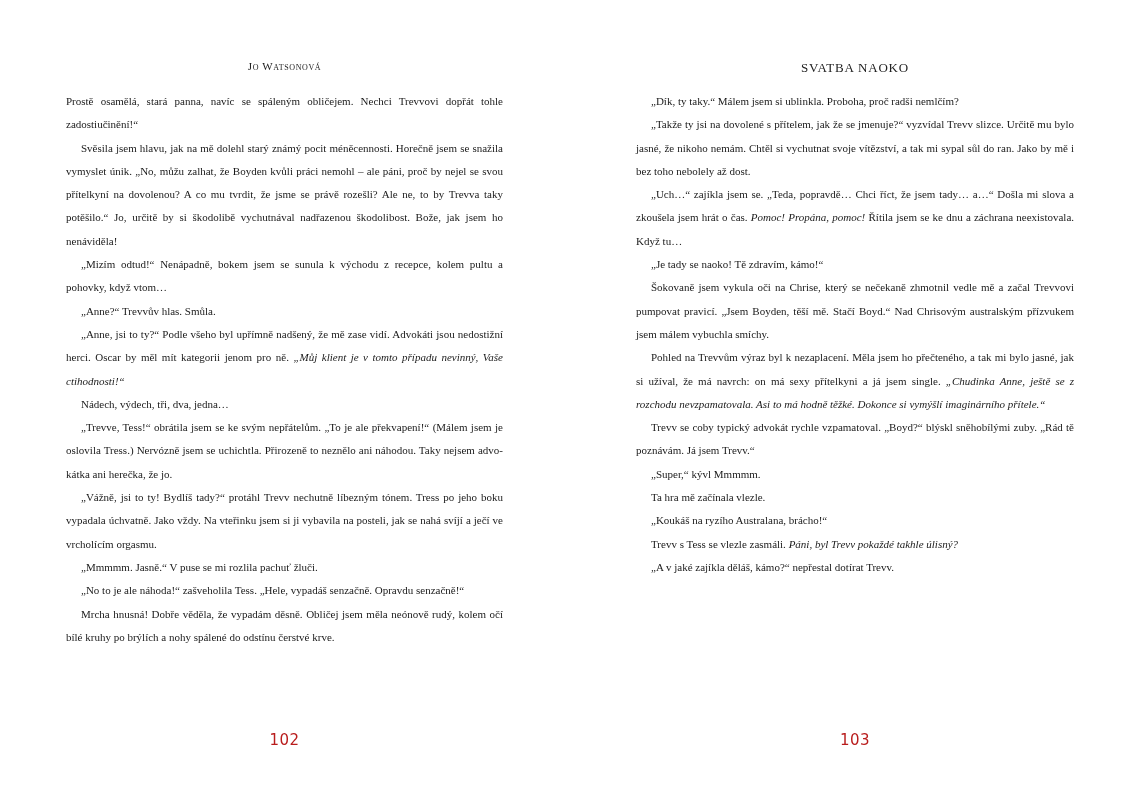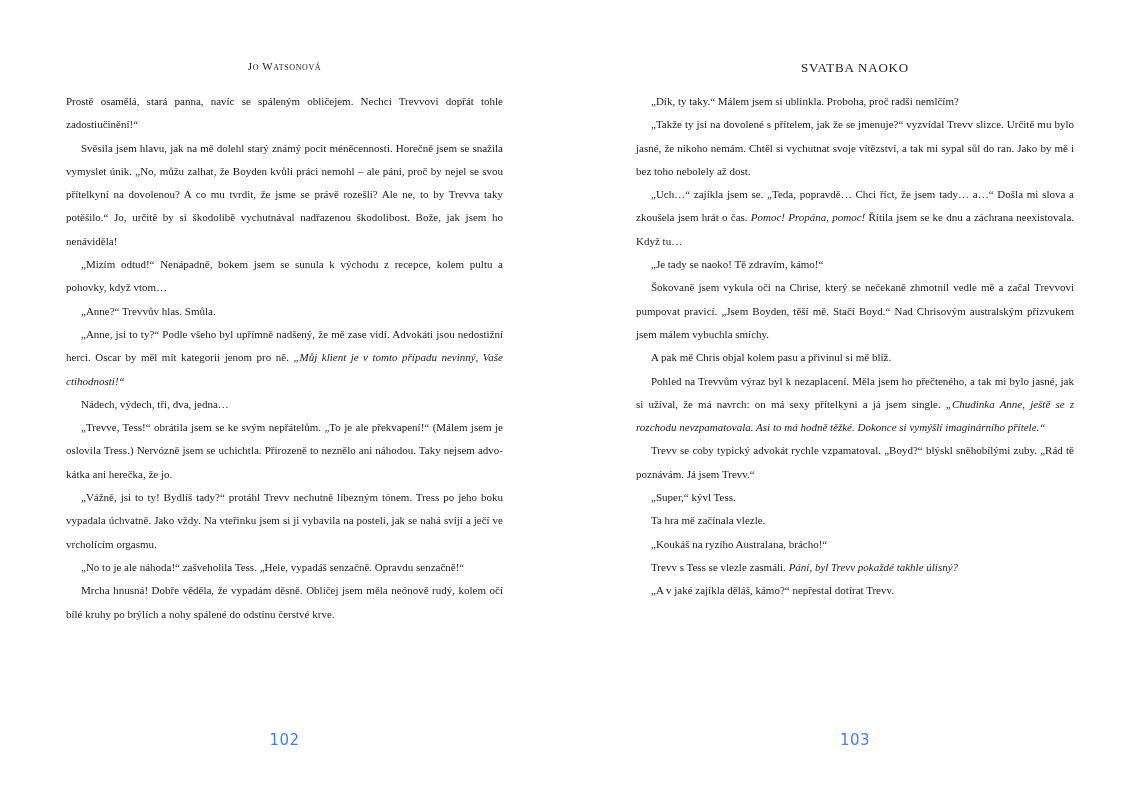--- a/index.html
+++ b/index.html
@@ -16,54 +16,54 @@
     .text {
       position: absolute; top: 90px; left: 0; right: 0;
       font-family: "Liberation Serif", "DejaVu Serif", serif;
       font-size: 11px; line-height: 23.3px; text-align: justify; hyphens: manual;
     }
     .text p { margin: 0; text-indent: 15px; }
     .text p.noindent { text-indent: 0; }
     .text em { font-style: italic; }
     .folio {
       position: absolute; top: 731px; left: 0; right: 0; text-align: center;
-      font-family: "DejaVu Sans", sans-serif; font-size: 15px; letter-spacing: 0.5px; color: #3b82f6;
+      font-family: "DejaVu Sans", sans-serif; font-size: 15px; letter-spacing: 0.5px; color: #b91c1c;
     }
   </style>
 </head>
 <body>
 
 <div class="page left">
   <div class="running-head">Jo Watsonová</div>
   <div class="text">
       <p class="noindent"><span>Prostě osamělá, stará panna, navíc se spáleným obličejem. Nechci Trevvovi dopřát tohle zadostiučinění!“</span></p>
       <p><span>Svěsila jsem hlavu, jak na mě dolehl starý známý pocit méněcen­nosti. Horečně jsem se snažila vymyslet únik. „No, můžu zalhat, že Boyden kvůli práci nemohl – ale páni, proč by nejel se svou přítel­kyní na dovolenou? A co mu tvrdit, že jsme se právě rozešli? Ale ne, to by Trevva taky potěšilo.“ Jo, určitě by si škodolibě vychutnával nadřazenou škodolibost. Bože, jak jsem ho nenáviděla!</span></p>
       <p><span>„Mizím odtud!“ Nenápadně, bokem jsem se sunula k východu z recepce, kolem pultu a pohovky, když vtom…</span></p>
       <p><span>„Anne?“ Trevvův hlas. Smůla.</span></p>
       <p><span>„Anne, jsi to ty?“ Podle všeho byl upřímně nadšený, že mě zase vidí. Advokáti jsou nedostižní herci. Oscar by měl mít kategorii jenom pro ně. </span><em>„Můj klient je v tomto případu nevinný, Vaše ctihodnosti!“</em></p>
       <p><span>Nádech, výdech, tři, dva, jedna…</span></p>
       <p><span>„Trevve, Tess!“ obrátila jsem se ke svým nepřátelům. „To je ale překvapení!“ (Málem jsem je oslovila Tress.) Nervózně jsem se uchichtla. Přirozeně to neznělo ani náhodou. Taky nejsem advo­kátka ani herečka, že jo.</span></p>
       <p><span>„Vážně, jsi to ty! Bydlíš tady?“ protáhl Trevv nechutně líbezným tónem. Tress po jeho boku vypadala úchvatně. Jako vždy. Na vte­řinku jsem si ji vybavila na posteli, jak se nahá svíjí a ječí ve vrcholí­cím orgasmu.</span></p>
+      <p><span>„Mmmmm. Jasně.“ V puse se mi rozlila pachuť žluči.</span></p>
       <p><span>„No to je ale náhoda!“ zašveholila Tess. „Hele, vypadáš senzačně. Opravdu senzačně!“</span></p>
       <p><span>Mrcha hnusná! Dobře věděla, že vypadám děsně. Obličej jsem měla neónově rudý, kolem očí bílé kruhy po brýlích a nohy spálené do odstínu čerstvé krve.</span></p>
     </div>
   <div class="folio">102</div>
 </div>
 
 <div class="page right">
   <div class="running-head caps">Svatba naoko</div>
   <div class="text">
       <p><span>„Dík, ty taky.“ Málem jsem si ublinkla. Proboha, proč radši ne­mlčím?</span></p>
       <p><span>„Takže ty jsi na dovolené s přítelem, jak že se jmenuje?“ vyzvídal Trevv slizce. Určitě mu bylo jasné, že nikoho nemám. Chtěl si vy­chutnat svoje vítězství, a tak mi sypal sůl do ran. Jako by mě i bez toho nebolely až dost.</span></p>
       <p><span>„Uch…“ zajíkla jsem se. „Teda, popravdě… Chci říct, že jsem tady… a…“ Došla mi slova a zkoušela jsem hrát o čas. </span><em>Pomoc! Pro­pána, pomoc!</em><span> Řítila jsem se ke dnu a záchrana neexistovala. Když tu…</span></p>
       <p><span>„Je tady se naoko! Tě zdravím, kámo!“</span></p>
       <p><span>Šokovaně jsem vykula oči na Chrise, který se nečekaně zhmotnil vedle mě a začal Trevvovi pumpovat pravicí. „Jsem Boyden, těší mě. Stačí Boyd.“ Nad Chrisovým australským přízvukem jsem málem vybuchla smíchy.</span></p>
-      <p><span>A pak mě Chris objal kolem pasu a přivinul si mě blíž.</span></p>
       <p><span>Pohled na Trevvům výraz byl k nezaplacení. Měla jsem ho pře­čteného, a tak mi bylo jasné, jak si užíval, že má navrch: on má sexy přítelkyni a já jsem single. </span><em>„Chudinka Anne, ještě se z rozchodu ne­vzpamatovala. Asi to má hodně těžké. Dokonce si vymýšlí imaginár­ního přítele.“</em></p>
       <p><span>Trevv se coby typický advokát rychle vzpamatoval. „Boyd?“ blýskl sněhobílými zuby. „Rád tě poznávám. Já jsem Trevv.“</span></p>
-      <p><span>„Super,“ kývl Tess.</span></p>
+      <p><span>„Super,“ kývl Mmmmm.</span></p>
       <p><span>Ta hra mě začínala vlezle.</span></p>
       <p><span>„Koukáš na ryzího Australana, brácho!“</span></p>
       <p><span>Trevv s Tess se vlezle zasmáli. </span><em>Páni, byl Trevv pokaždé takhle úlisný?</em></p>
       <p><span>„A v jaké zajíkla děláš, kámo?“ nepřestal dotírat Trevv.</span></p>
     </div>
   <div class="folio">103</div>
 </div>
 
 </body></html>

